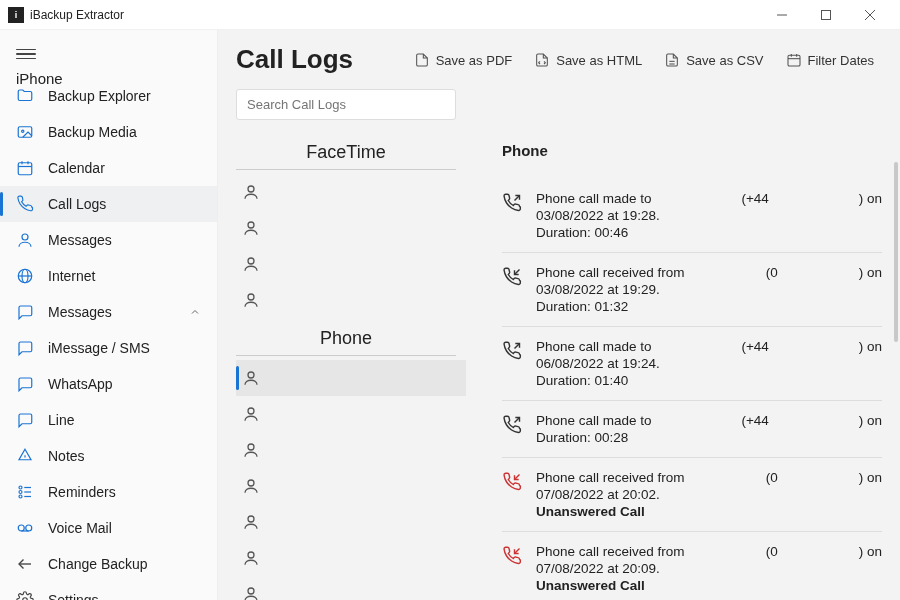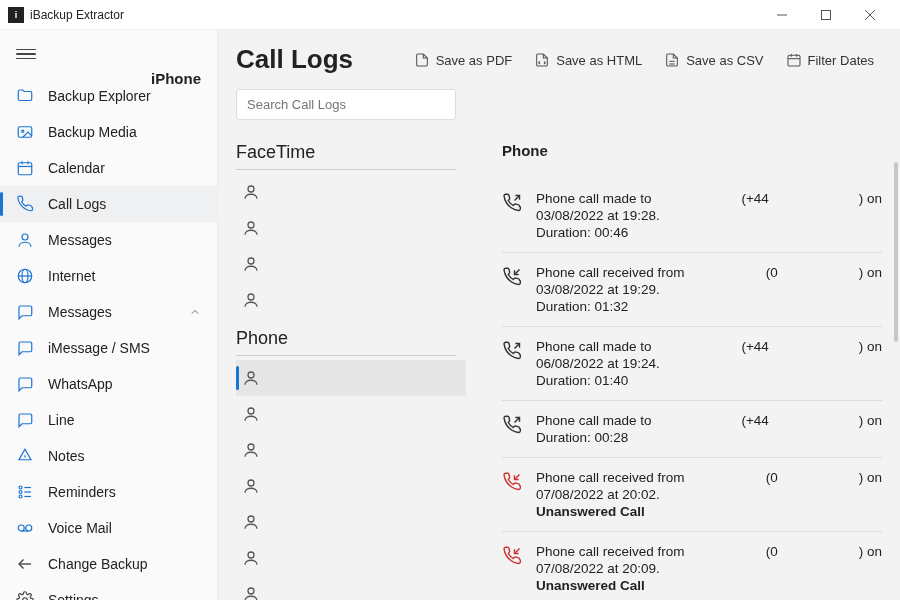--- a/index.html
+++ b/index.html
@@ -64,22 +64,22 @@
   .hamburger {
     width: 20px; height: 20px;
     display: flex; flex-direction: column;
     justify-content: center; gap: 3px;
     cursor: pointer;
   }
   .hamburger span {
     height: 1.5px; background: #444; border-radius: 1px;
   }
   .device-title {
-    flex: 1; text-align: right;
-    font-weight: 700; font-size: 15px;
+    flex: 1; text-align: left;
+    font-weight: 400; font-size: 15px;
     margin-left: -20px;
     margin-top: 48px;
   }
   .sidebar-list { list-style: none; }
   .sidebar-item {
     display: flex; align-items: center;
     height: 36px; padding: 0 16px;
     cursor: pointer;
     position: relative;
   }
@@ -172,20 +172,21 @@
     padding: 0 18px 0 28px;
     position: relative;
   }
   .group-header {
     font-size: 18px;
     font-weight: 400;
     padding: 10px 0 6px 0;
     border-bottom: 1px solid #ccc;
     margin-bottom: 4px;
     width: 220px;
+    text-align: center;
   }
   .contact-row {
     display: flex; align-items: center;
     height: 36px;
     padding-left: 6px;
     cursor: pointer;
     position: relative;
   }
   .contact-row.selected {
     background: #e6e6e6;

